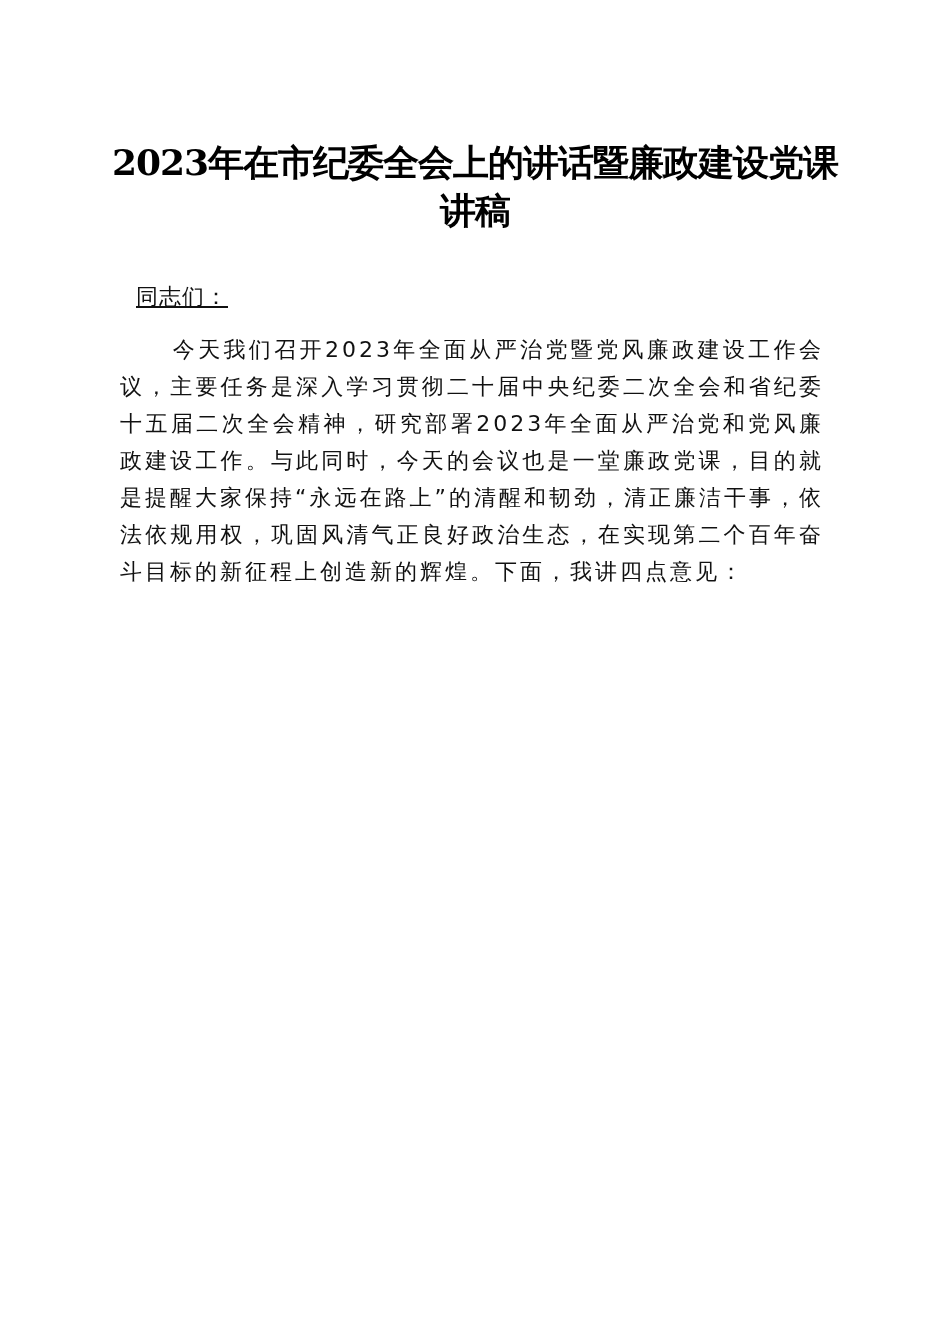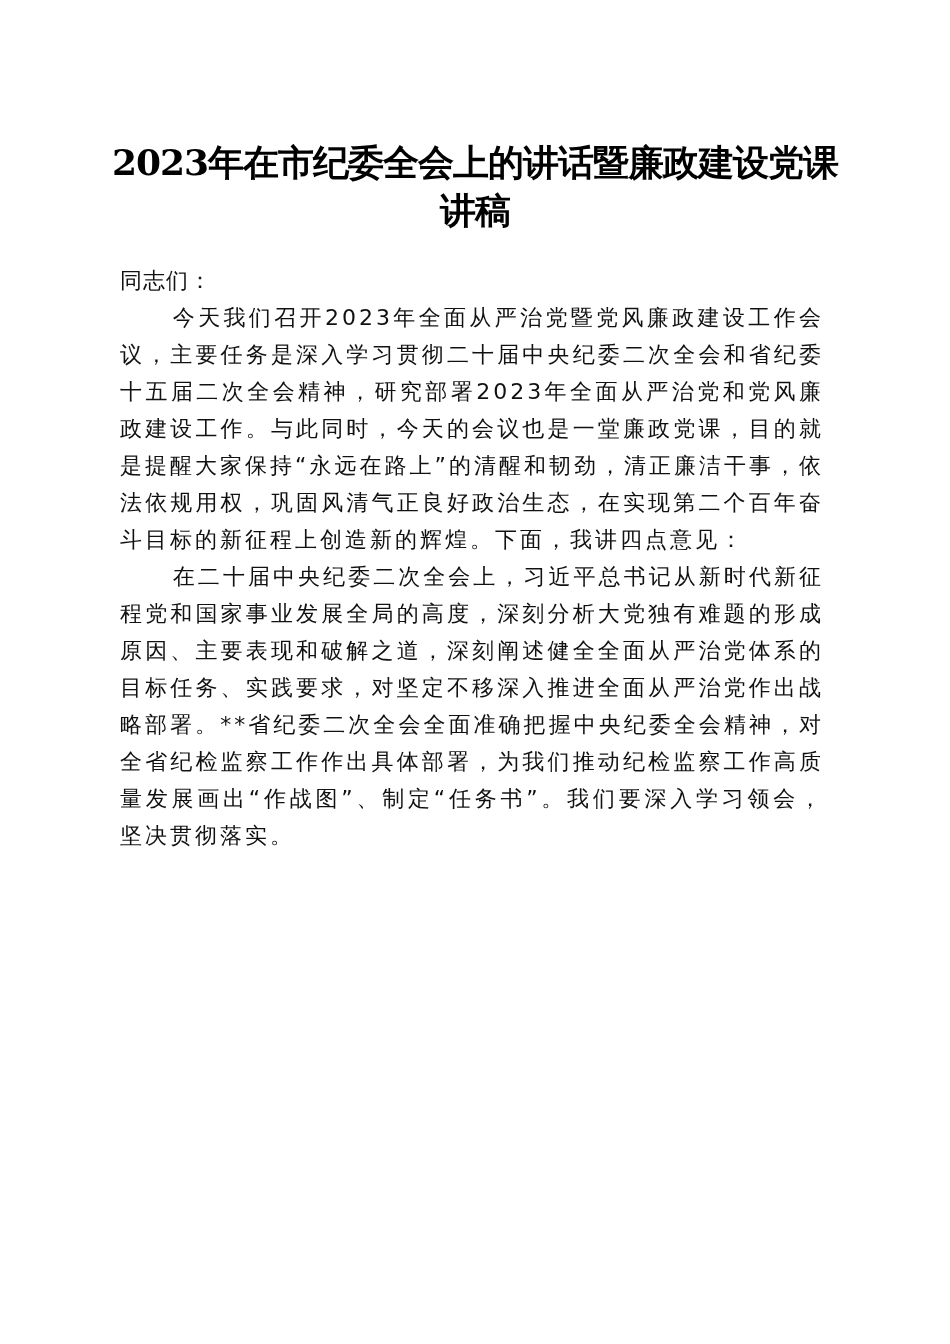--- a/index.html
+++ b/index.html
@@ -13,28 +13,27 @@
     font-family: "DejaVu Serif", "Liberation Serif", serif;
     font-weight: bold; font-size: 36px; line-height: 48px; color: #000;
     letter-spacing: -1px;
   }
   .body {
     position: absolute; left: 120px; top: 262px; width: 704px;
     font-family: "DejaVu Sans", "Liberation Sans", sans-serif;
     font-size: 22px; line-height: 37px; color: #111;
   }
   .p { margin: 0; text-align: justify; text-justify: inter-character; letter-spacing: 3px; }
-  .indent { text-indent: 2.4em; }
+  .indent { text-indent: 2.4em; margin-top: 8px; }
   .h1 { font-weight: bold; letter-spacing: 0.5px; margin: 0; text-indent: 1.6em; font-size: 22px; }
-  .greet { margin: 0; letter-spacing: 1px; }
+  .greet { margin: 16px; letter-spacing: 1px; text-decoration: underline; }
 </style>
 </head>
 <body>
 
 <div class="page">
   <div class="title">2023年在市纪委全会上的讲话暨廉政建设党课讲稿</div>
 
   <div class="body">
     <p class="greet">同志们：</p>
     <p class="p indent">今天我们召开2023年全面从严治党暨党风廉政建设工作会议，主要任务是深入学习贯彻二十届中央纪委二次全会和省纪委十五届二次全会精神，研究部署2023年全面从严治党和党风廉政建设工作。与此同时，今天的会议也是一堂廉政党课，目的就是提醒大家保持“永远在路上”的清醒和韧劲，清正廉洁干事，依法依规用权，巩固风清气正良好政治生态，在实现第二个百年奋斗目标的新征程上创造新的辉煌。下面，我讲四点意见：</p>
-    <p class="p indent">在二十届中央纪委二次全会上，习近平总书记从新时代新征程党和国家事业发展全局的高度，深刻分析大党独有难题的形成原因、主要表现和破解之道，深刻阐述健全全面从严治党体系的目标任务、实践要求，对坚定不移深入推进全面从严治党作出战略部署。**省纪委二次全会全面准确把握中央纪委全会精神，对全省纪检监察工作作出具体部署，为我们推动纪检监察工作高质量发展画出“作战图”、制定“任务书”。我们要深入学习领会，坚决贯彻落实。</p>
   </div>
 </div>
 
 </body></html>

